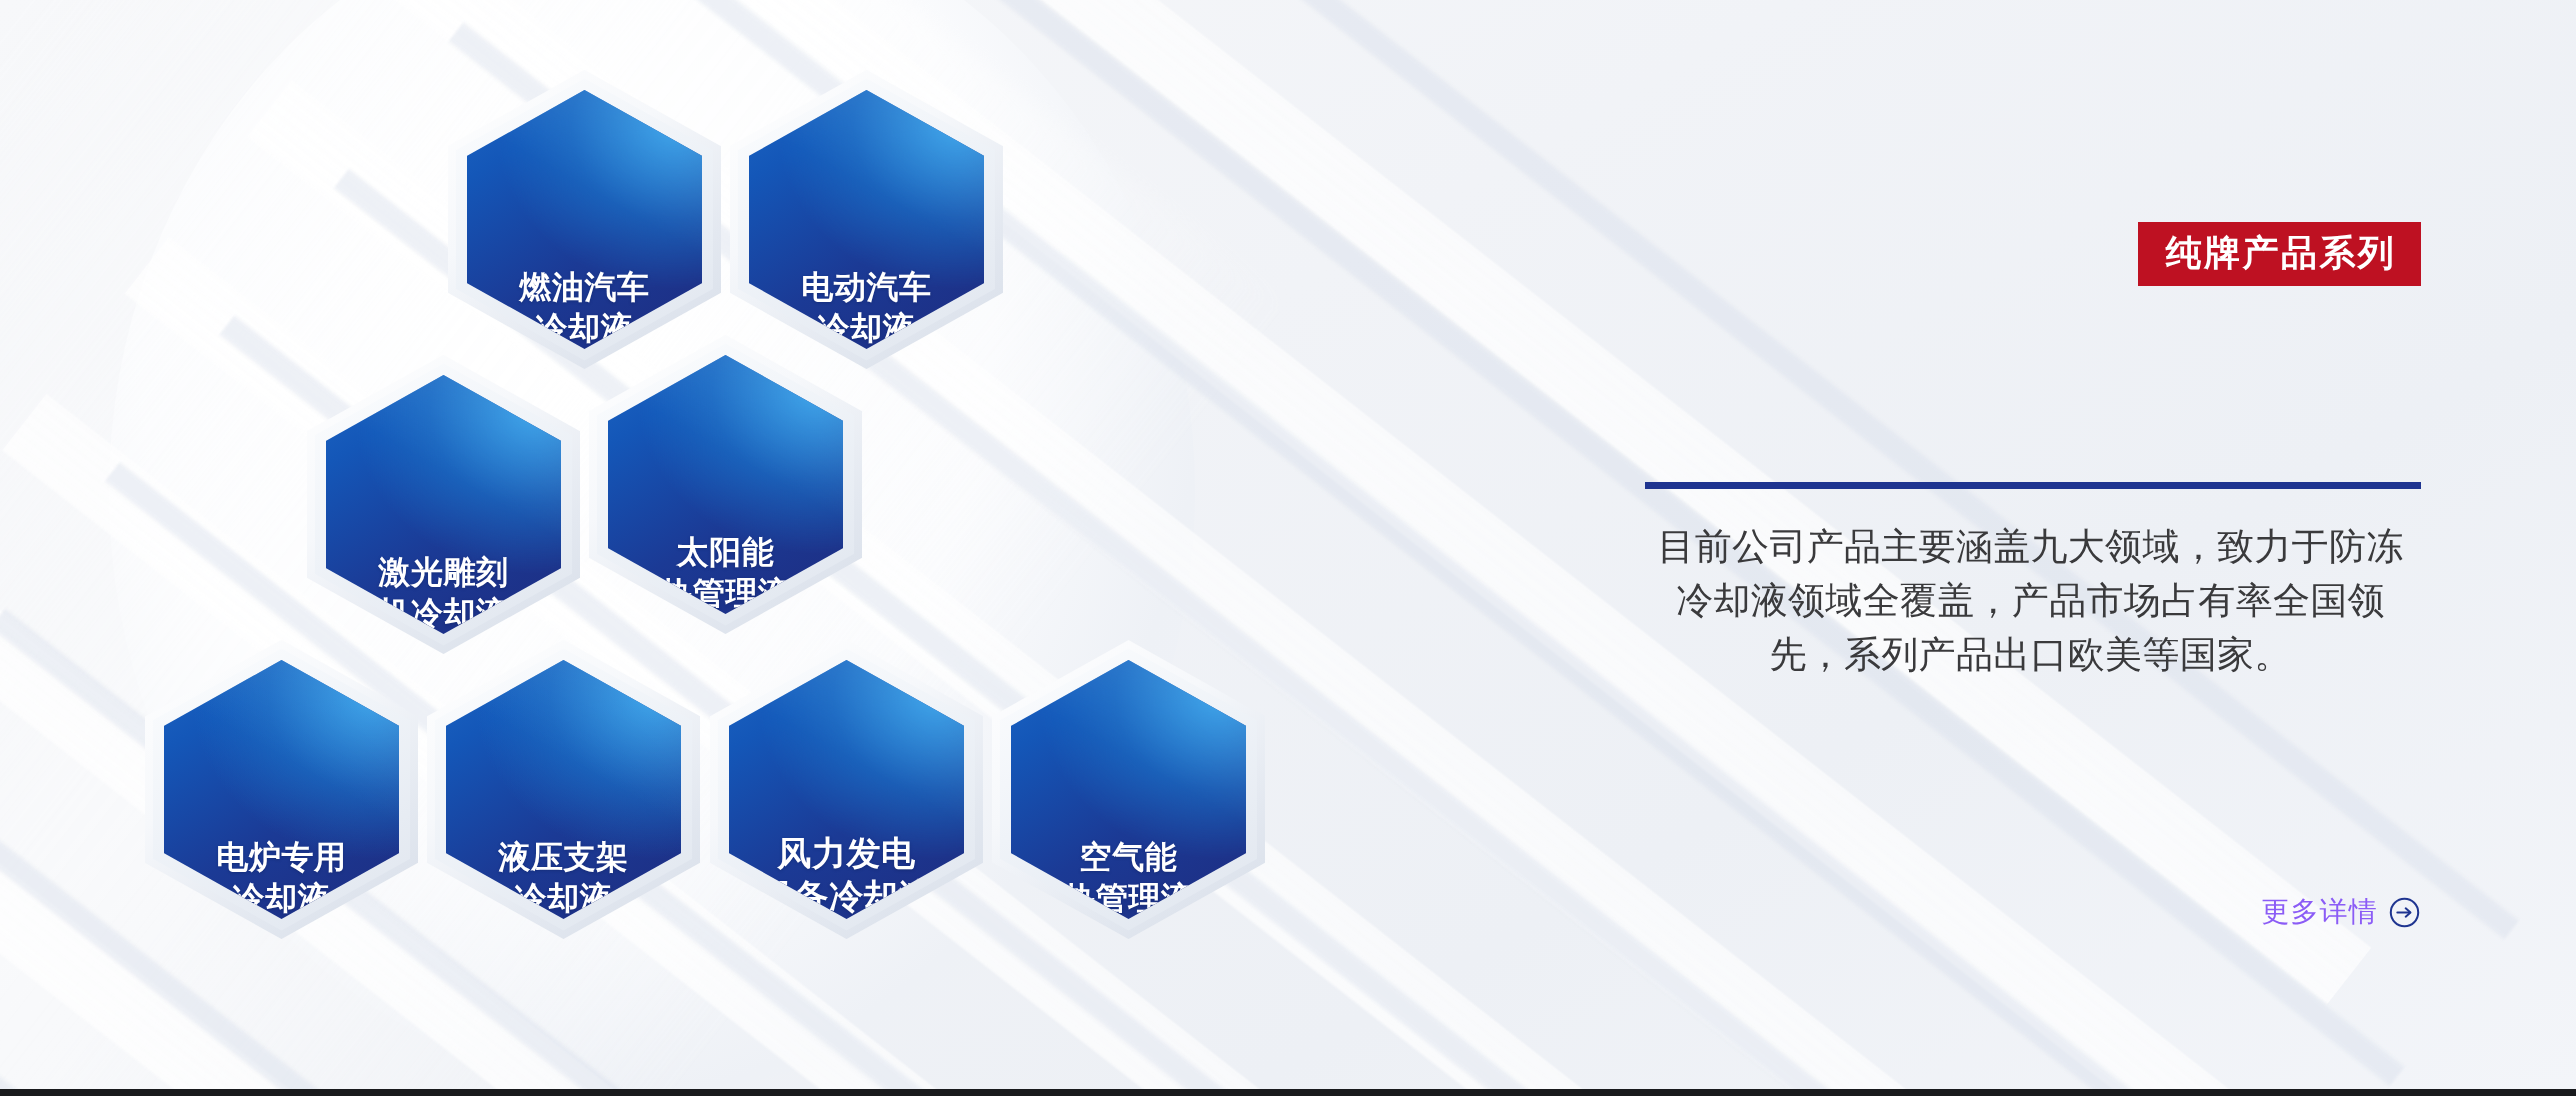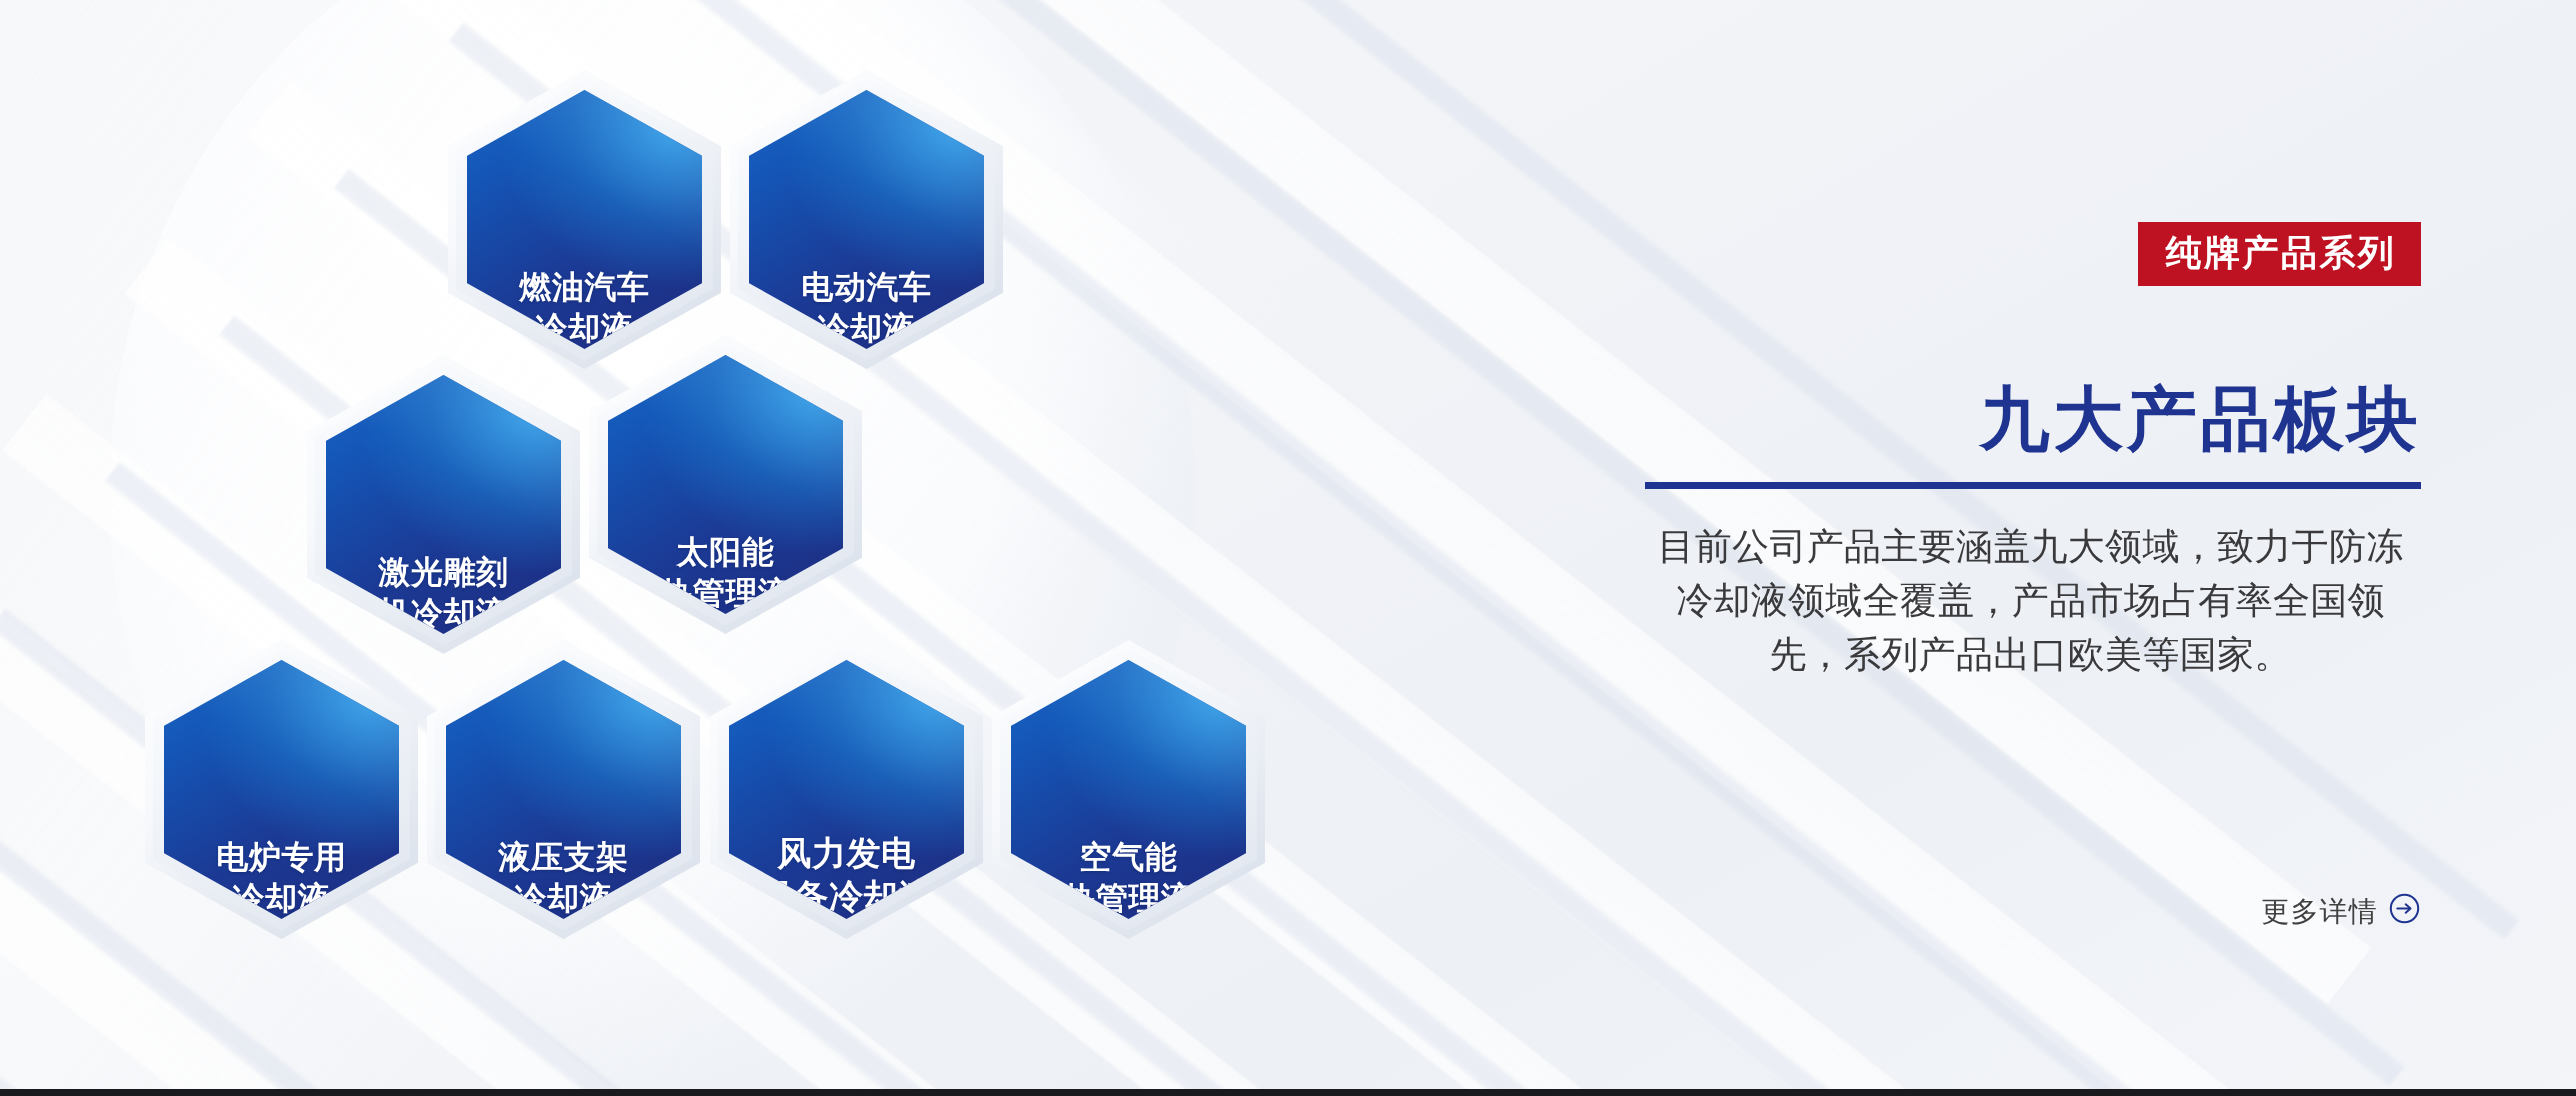--- a/index.html
+++ b/index.html
@@ -176,23 +176,24 @@
     color:#3A3A3C;
     font-size:37px;
     line-height:1.46;
     text-align:center;
     letter-spacing:0.3px;
   }
   #more-link{
     position:absolute;
     right:6px; top:893px;
     display:flex;
+    align-items:center;
     justify-content:flex-end;
     gap:11px;
-    color:#404040;
+    color:#8b5cf6;
     font-size:28px;
     letter-spacing:1.2px;
     cursor:pointer;
     white-space:nowrap;
   }
   #more-link .arrow-circle{
     width:31px; height:31px;
     flex:0 0 31px;
     display:block;
   }
@@ -281,21 +282,20 @@
 热管理液</span>
     </div>
   </div>
 
 </div>
 
 <div id="right-col">
 
   <div id="series-badge">纯牌产品系列</div>
 
-  <h1 id="headline">九大产品板块</h1>
 
   <div id="headline-rule"></div>
 
   <p id="body-copy">目前公司产品主要涵盖九大领域，致力于防冻冷却液领域全覆盖，产品市场占有率全国领先，系列产品出口欧美等国家。</p>
 
   <a id="more-link">
     <span>更多详情</span>
     <svg class="arrow-circle" viewBox="0 0 52 52">
       <circle cx="26" cy="26" r="23" fill="none" stroke="#1E3490" stroke-width="3.4"></circle>
       <line x1="14" y1="26" x2="35" y2="26" stroke="#1E3490" stroke-width="3.4" stroke-linecap="round"></line>

